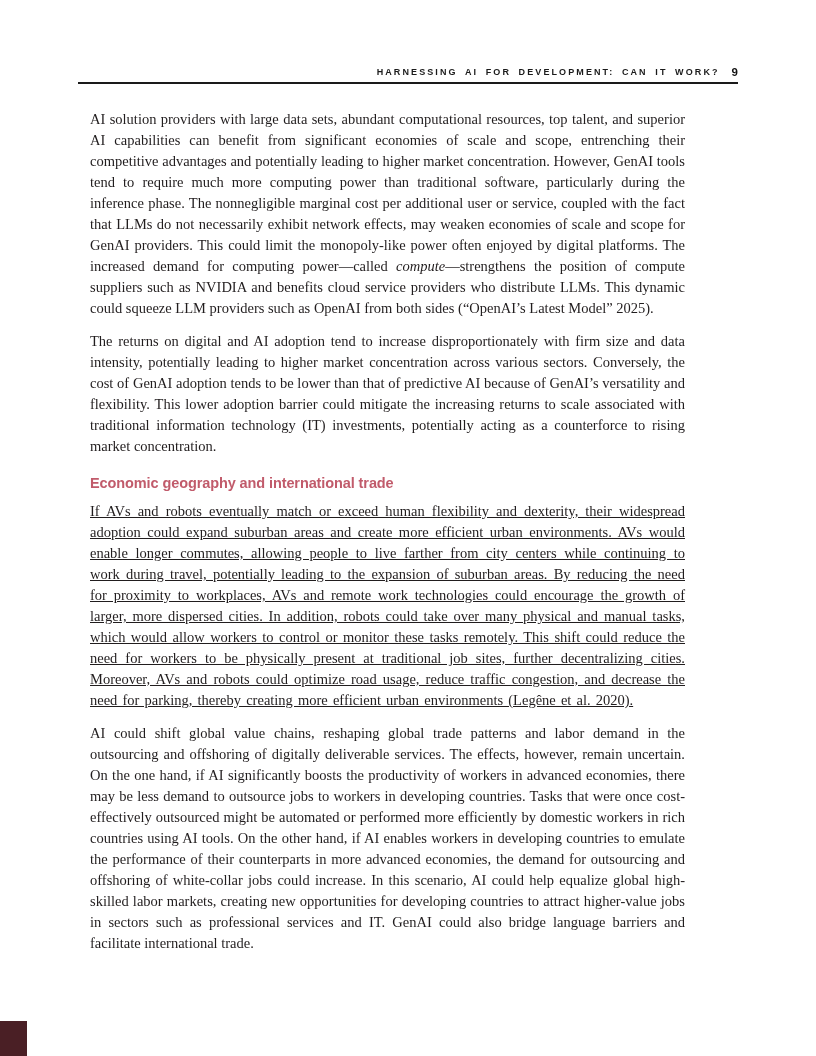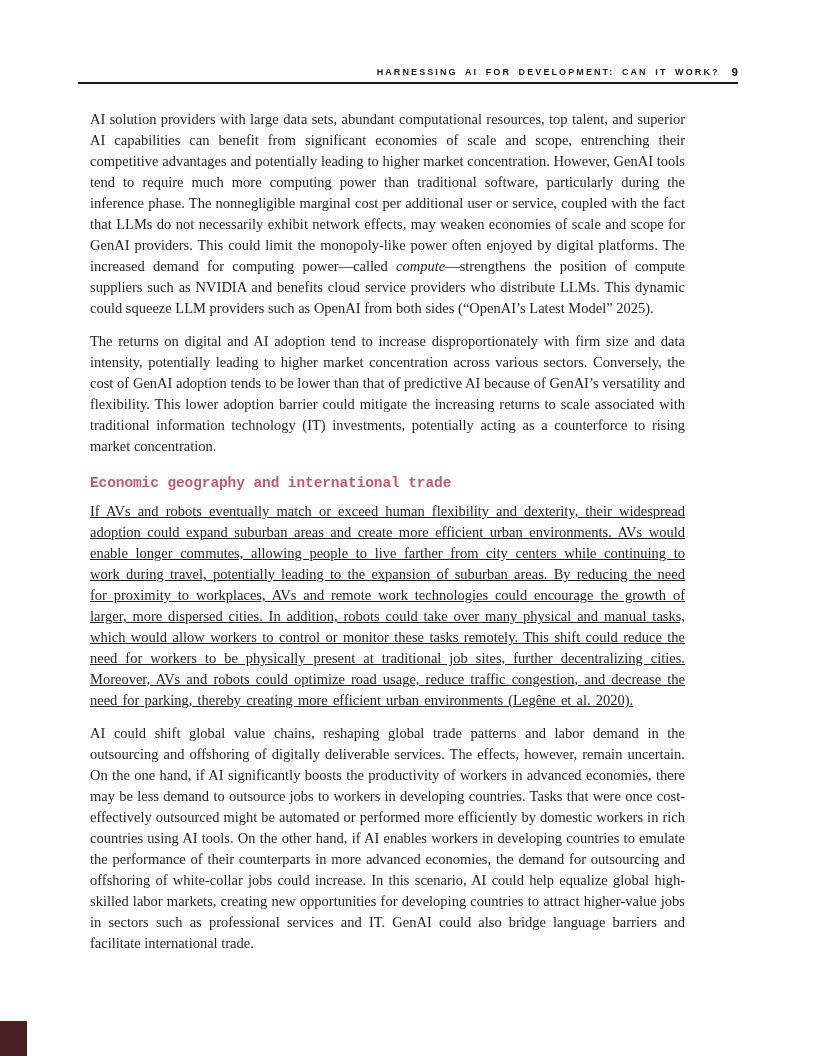--- a/index.html
+++ b/index.html
@@ -53,21 +53,21 @@
     width: 595px;
     font-size: 14.5px;
     line-height: 21px;
     color: #211d1e;
     text-align: justify;
     margin-left: 12px;
   }
   .text-col p { margin: 0 0 12px 0; }
   .text-col p.loose { word-spacing: 1.5px; text-decoration: underline; }
   .section-heading {
-    font-family: Liberation Mono, monospace;
+    font-family: Liberation Sans, sans-serif;
     font-weight: 700;
     font-size: 14.5px;
     color: #c15b6b;
     text-align: left;
     margin: 16px 0 7px 0;
     letter-spacing: -0.1px;
   }
   em { font-style: italic; }
 
   

